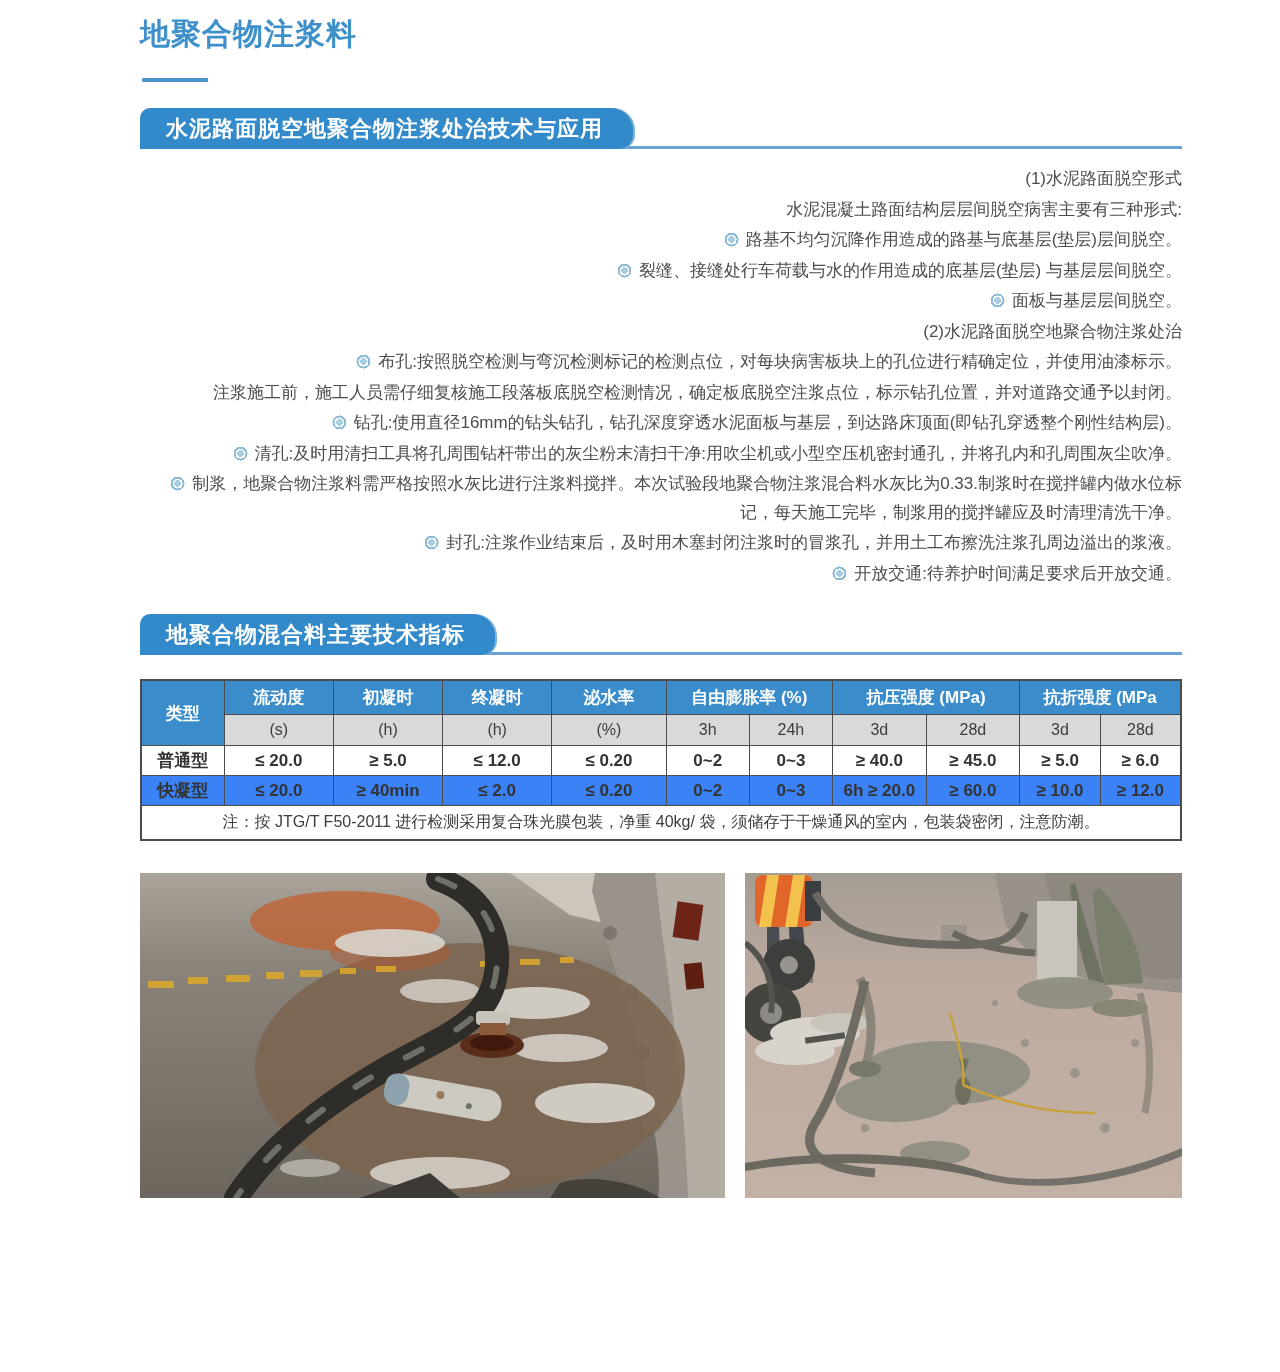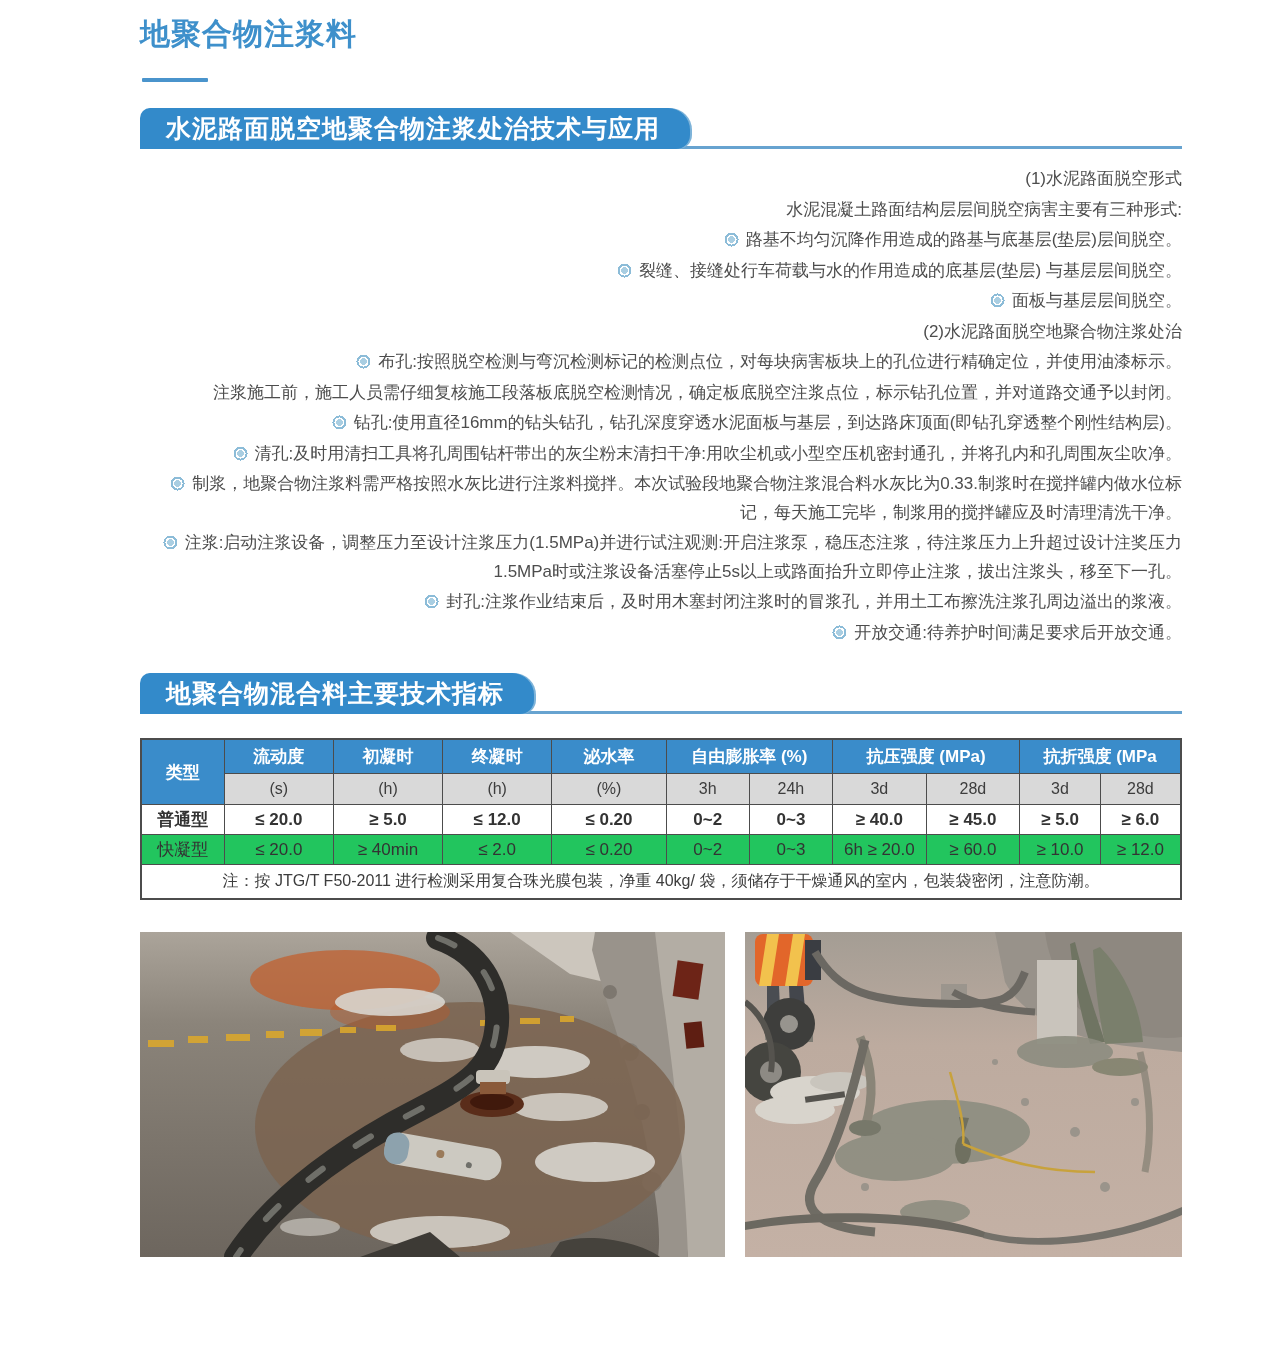--- a/index.html
+++ b/index.html
@@ -8,40 +8,40 @@
 
   
   .page-title{margin:0;font-size:30px;line-height:40px;font-weight:bold;color:#3e90cb;letter-spacing:1px;}
   .title-dash{width:66px;height:4px;background:#4a94cc;margin:24px 0 0 2px;border-radius:1px;}
   .intro{margin:36px 0 0 0;font-size:17px;line-height:30px;color:#4f4f4f;text-indent:2em;}
 
   
   .banner-row{position:relative;margin-top:26px;height:41px;}
   .banner-row .rule{position:absolute;left:0;right:0;bottom:0;height:3px;background:#67a3d0;}
   .banner{position:relative;z-index:1;display:inline-block;box-sizing:border-box;height:41px;
-          background:#338aca;color:#ffffff;font-size:25px;font-weight:bold;line-height:41px;
+          background:#338aca;color:#ffffff;font-size:22px;font-weight:bold;line-height:41px;
           padding:0 30px 0 26px;border-radius:10px 22px 14px 0;letter-spacing:1px;
           box-shadow:2px 0 0 0 #7db3d9;}
 
   
   .content{margin-top:16px;}
   .line{margin:2px 0;font-size:17px;line-height:28.5px;color:#4d4d4d;text-align:right;}
   .bullet{display:inline-block;width:15px;height:15px;margin-right:7px;vertical-align:-2px;
           background:radial-gradient(circle at 50% 50%, #a9cee2 0 3.5px, #ffffff 3.5px 5px, #8cbcd8 5px 7px, rgba(0,0,0,0) 7px);}
 
   
   .spec-table-wrap{margin-top:24px;}
   table.spec{width:1042px;border-collapse:collapse;table-layout:fixed;
              border:2px solid #4c4c4c;font-size:17px;}
   table.spec th,table.spec td{border:1px solid #4c4c4c;text-align:center;padding:0;overflow:hidden;white-space:nowrap;}
   tr.hgroup th{background:#3a8cca;color:#ffffff;font-weight:600;height:33px;font-size:17px;}
   th.type-head{background:#3a8cca;color:#ffffff;font-weight:600;}
   tr.hunit td{background:#d9d9d9;color:#3d3d3d;height:30px;font-size:16px;}
   tr.row-a td,tr.row-a th{background:#ffffff;height:29px;color:#333;font-weight:bold;}
-  tr.row-b td,tr.row-b th{background:#22c55e;height:29px;color:#333;font-weight:normal;}
+  tr.row-b td,tr.row-b th{background:#3b82f6;height:29px;color:#333;font-weight:bold;}
   tr.row-a th,tr.row-b th{font-size:17px;}
   tr.note-row td{background:#ffffff;height:33px;font-size:16px;color:#3d3d3d;}
 
   
   .photos{margin-top:32px;display:flex;gap:20px;align-items:flex-start;}
   .photos figure{margin:0;padding:0;line-height:0;}
   .photos svg{display:block;}
 </style>
 </head>
 <body>
@@ -63,21 +63,20 @@
       <p class="line"><span>水泥混凝土路面结构层层间脱空病害主要有三种形式:</span></p>
       <p class="line"><span class="bullet"></span><span>路基不均匀沉降作用造成的路基与底基层(垫层)层间脱空。</span></p>
       <p class="line"><span class="bullet"></span><span>裂缝、接缝处行车荷载与水的作用造成的底基层(垫层) 与基层层间脱空。</span></p>
       <p class="line"><span class="bullet"></span><span>面板与基层层间脱空。</span></p>
       <p class="line"><span>(2)水泥路面脱空地聚合物注浆处治</span></p>
       <p class="line"><span class="bullet"></span><span>布孔:按照脱空检测与弯沉检测标记的检测点位，对每块病害板块上的孔位进行精确定位，并使用油漆标示。</span></p>
       <p class="line"><span>注浆施工前，施工人员需仔细复核施工段落板底脱空检测情况，确定板底脱空注浆点位，标示钻孔位置，并对道路交通予以封闭。</span></p>
       <p class="line"><span class="bullet"></span><span>钻孔:使用直径16mm的钻头钻孔，钻孔深度穿透水泥面板与基层，到达路床顶面(即钻孔穿透整个刚性结构层)。</span></p>
       <p class="line"><span class="bullet"></span><span>清孔:及时用清扫工具将孔周围钻杆带出的灰尘粉末清扫干净:用吹尘机或小型空压机密封通孔，并将孔内和孔周围灰尘吹净。</span></p>
       <p class="line"><span class="bullet"></span><span>制浆，地聚合物注浆料需严格按照水灰比进行注浆料搅拌。本次试验段地聚合物注浆混合料水灰比为0.33.制浆时在搅拌罐内做水位标记，每天施工完毕，制浆用的搅拌罐应及时清理清洗干净。</span></p>
-      <p class="line"><span class="bullet"></span><span>注浆:启动注浆设备，调整压力至设计注浆压力(1.5MPa)并进行试注观测:开启注浆泵，稳压态注浆，待注浆压力上升超过设计注奖压力1.5MPa时或注浆设备活塞停止5s以上或路面抬升立即停止注浆，拔出注浆头，移至下一孔。</span></p>
       <p class="line"><span class="bullet"></span><span>封孔:注浆作业结束后，及时用木塞封闭注浆时的冒浆孔，并用土工布擦洗注浆孔周边溢出的浆液。</span></p>
       <p class="line"><span class="bullet"></span><span>开放交通:待养护时间满足要求后开放交通。</span></p>
     </div>
   </section>
 
   <section>
     <div class="banner-row">
       <div class="banner">地聚合物混合料主要技术指标</div>
       <div class="rule"></div>
     </div>

